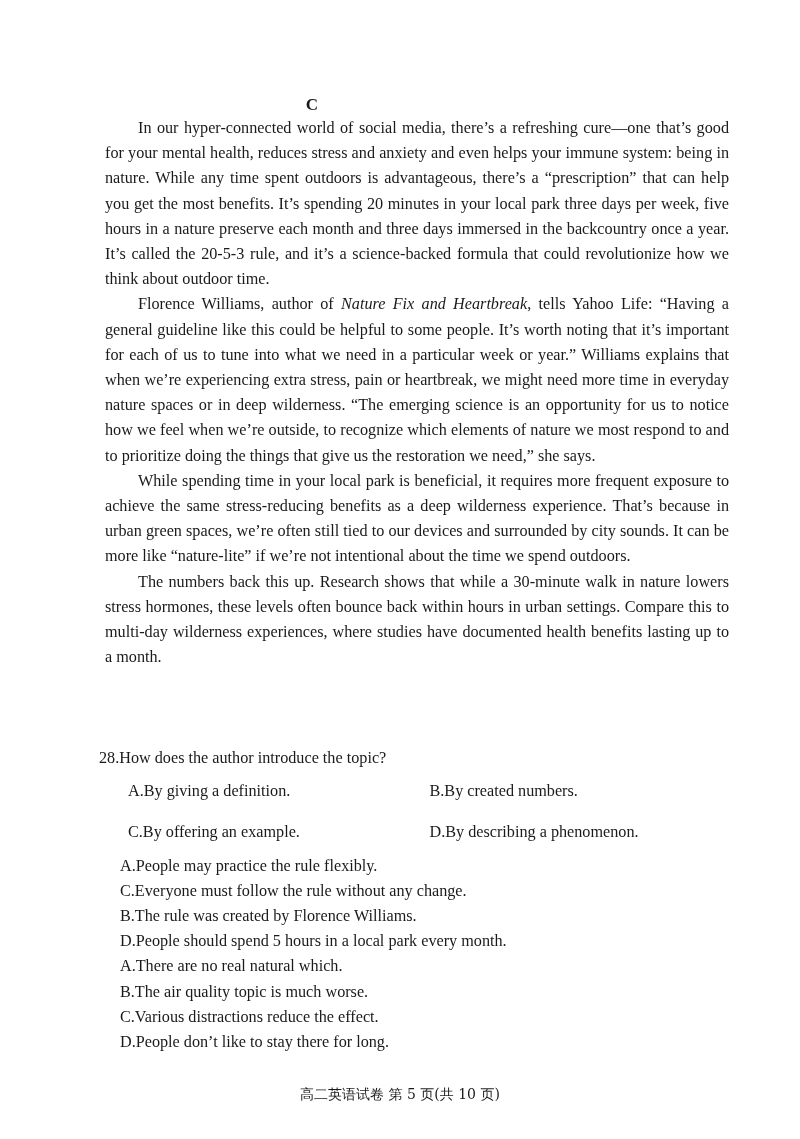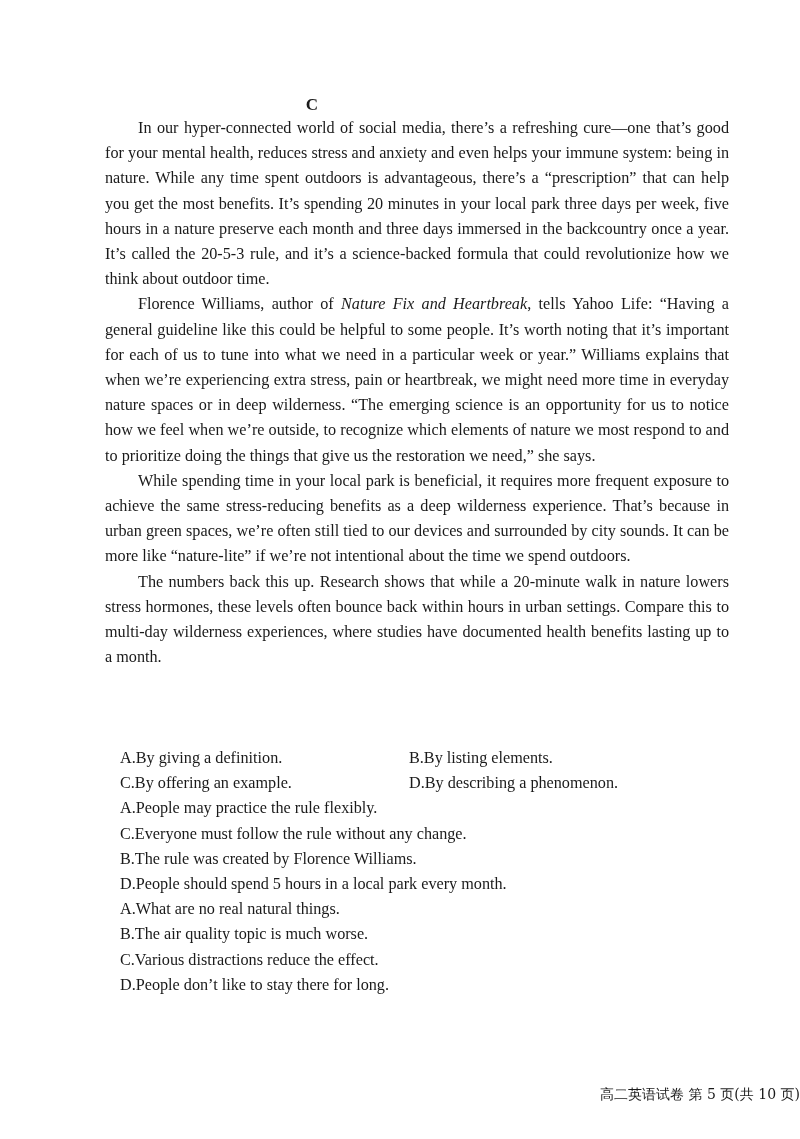--- a/index.html
+++ b/index.html
@@ -16,59 +16,60 @@
   .passage { position: absolute; left: 6px; top: 116px; width: 624px; }
   .para {
     margin: 0; font-size: 16.2px; line-height: 25.2px;
     text-align: justify; text-indent: 33px;
   }
   .para em { font-style: italic; }
   .questions { position: absolute; left: 0; top: 746px; width: 624px; }
   .q-stem { font-size: 16.2px; line-height: 25.2px; margin: 0; }
   .opt { font-size: 16.2px; line-height: 25.2px; margin: 0 0 0 21px; }
   .opt-row { display: flex; margin-left: 21px; }
-  .opt-row .opt { margin: 0; width: 289px; }
+  .opt-row .opt { margin: 8px; width: 289px; }
   .footer {
     position: absolute; left: 0; width: 800px; top: 1084px;
-    text-align: right; font-size: 14px; line-height: 20px;
+    text-align: center; font-size: 14px; line-height: 20px;
     font-family: "DejaVu Serif", serif;
   }
 </style>
 </head>
 <body>
 
 <div class="section-letter">C</div>
 
 <div class="page">
   <div class="passage">
     <p class="para">In our hyper-connected world of social media, there’s a refreshing cure—one that’s good for your mental health, reduces stress and anxiety and even helps your immune system: being in nature. While any time spent outdoors is advantageous, there’s a “prescription” that can help you get the most benefits. It’s spending 20 minutes in your local park three days per week, five hours in a nature preserve each month and three days immersed in the backcountry once a year. It’s called the 20-5-3 rule, and it’s a science-backed formula that could revolutionize how we think about outdoor time.</p>
     <p class="para"><span>Florence Williams, author of </span><em>Nature Fix and Heartbreak</em><span>, tells Yahoo Life: “Having a general guideline like this could be helpful to some people. It’s worth noting that it’s important for each of us to tune into what we need in a particular week or year.” Williams explains that when we’re experiencing extra stress, pain or heartbreak, we might need more time in everyday nature spaces or in deep wilderness. “The emerging science is an opportunity for us to notice how we feel when we’re outside, to recognize which elements of nature we most respond to and to prioritize doing the things that give us the restoration we need,” she says.</span></p>
     <p class="para">While spending time in your local park is beneficial, it requires more frequent exposure to achieve the same stress-reducing benefits as a deep wilderness experience. That’s because in urban green spaces, we’re often still tied to our devices and surrounded by city sounds. It can be more like “nature-lite” if we’re not intentional about the time we spend outdoors.</p>
-    <p class="para">The numbers back this up. Research shows that while a 20-minute walk in nature lowers stress hormones, these levels often bounce back within hours in urban settings. Compare this to multi-day wilderness experiences, where studies have documented health benefits lasting up to a month.</p>
+    <p class="para">The numbers back this up. Research shows that while a 30-minute walk in nature lowers stress hormones, these levels often bounce back within hours in urban settings. Compare this to multi-day wilderness experiences, where studies have documented health benefits lasting up to a month.</p>
   </div>
 
   <div class="questions">
     <div>
+      <p class="q-stem">28.How does the author introduce the topic?</p>
       <div class="opt-row">
         <p class="opt">A.By giving a definition.</p>
-        <p class="opt">B.By listing elements.</p>
+        <p class="opt">B.By created numbers.</p>
       </div>
       <div class="opt-row">
         <p class="opt">C.By offering an example.</p>
         <p class="opt">D.By describing a phenomenon.</p>
       </div>
     </div>
     <div>
       <p class="opt">A.People may practice the rule flexibly.</p>
       <p class="opt">C.Everyone must follow the rule without any change.</p>
       <p class="opt">B.The rule was created by Florence Williams.</p>
       <p class="opt">D.People should spend 5 hours in a local park every month.</p>
     </div>
     <div>
-      <p class="opt">A.What are no real natural things.</p>
+      <p class="opt">A.There are no real natural which.</p>
       <p class="opt">B.The air quality topic is much worse.</p>
       <p class="opt">C.Various distractions reduce the effect.</p>
       <p class="opt">D.People don’t like to stay there for long.</p>
     </div>
   </div>
 </div>
 
 <div class="footer">高二英语试卷 第  5  页(共 10 页)</div>
 
 </body></html>

